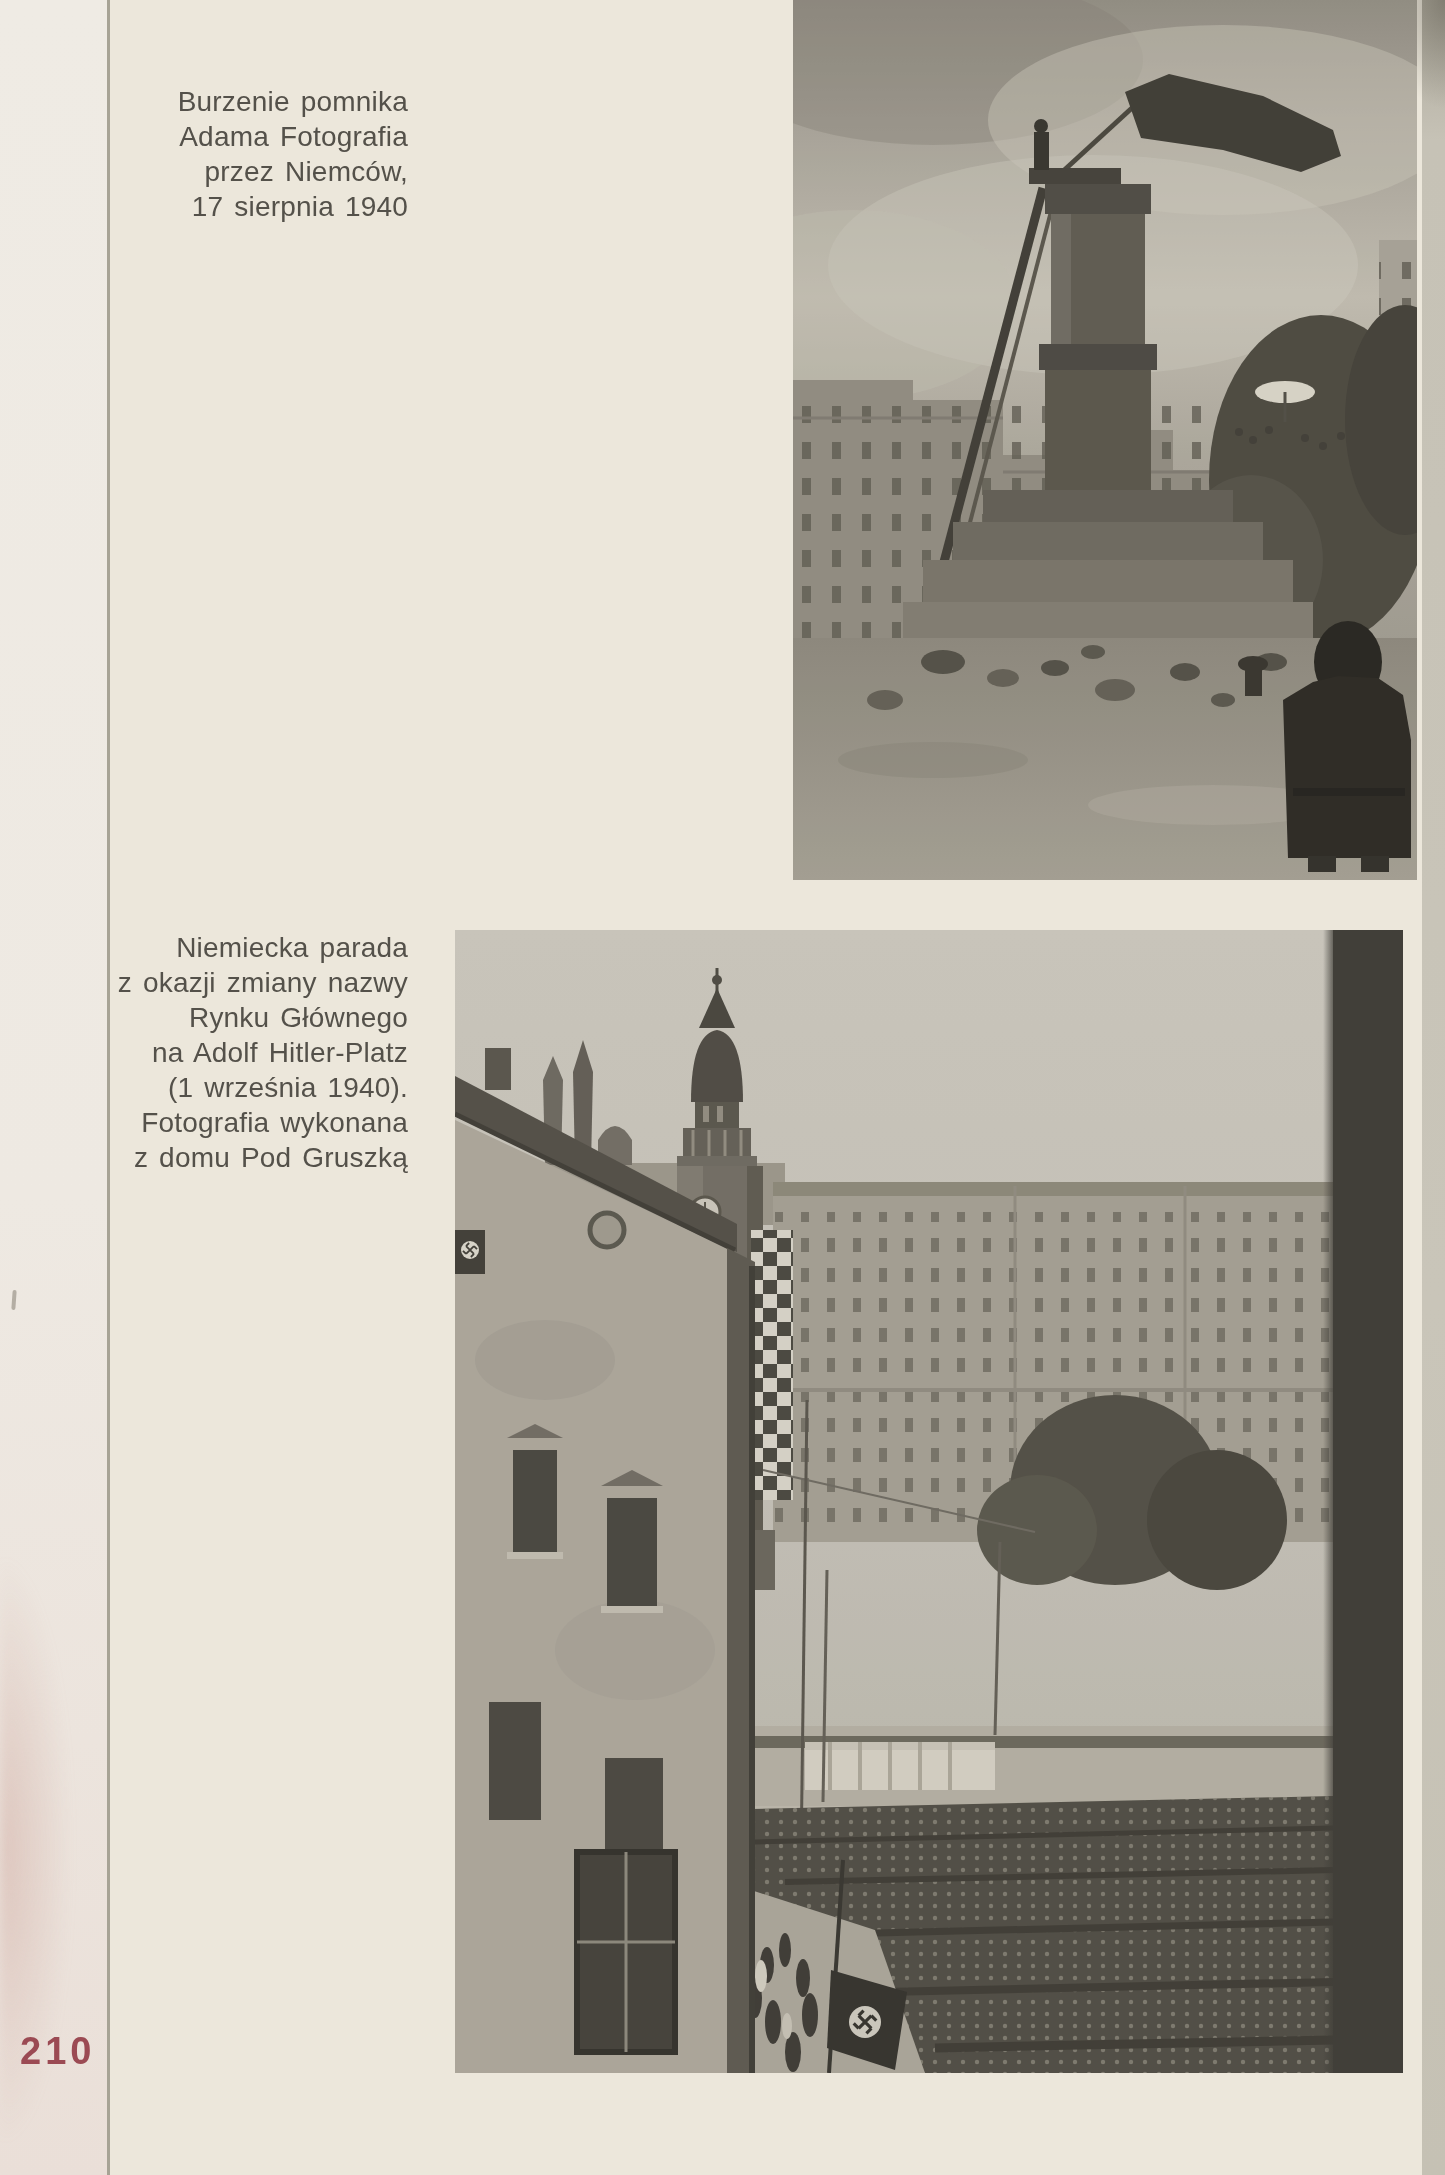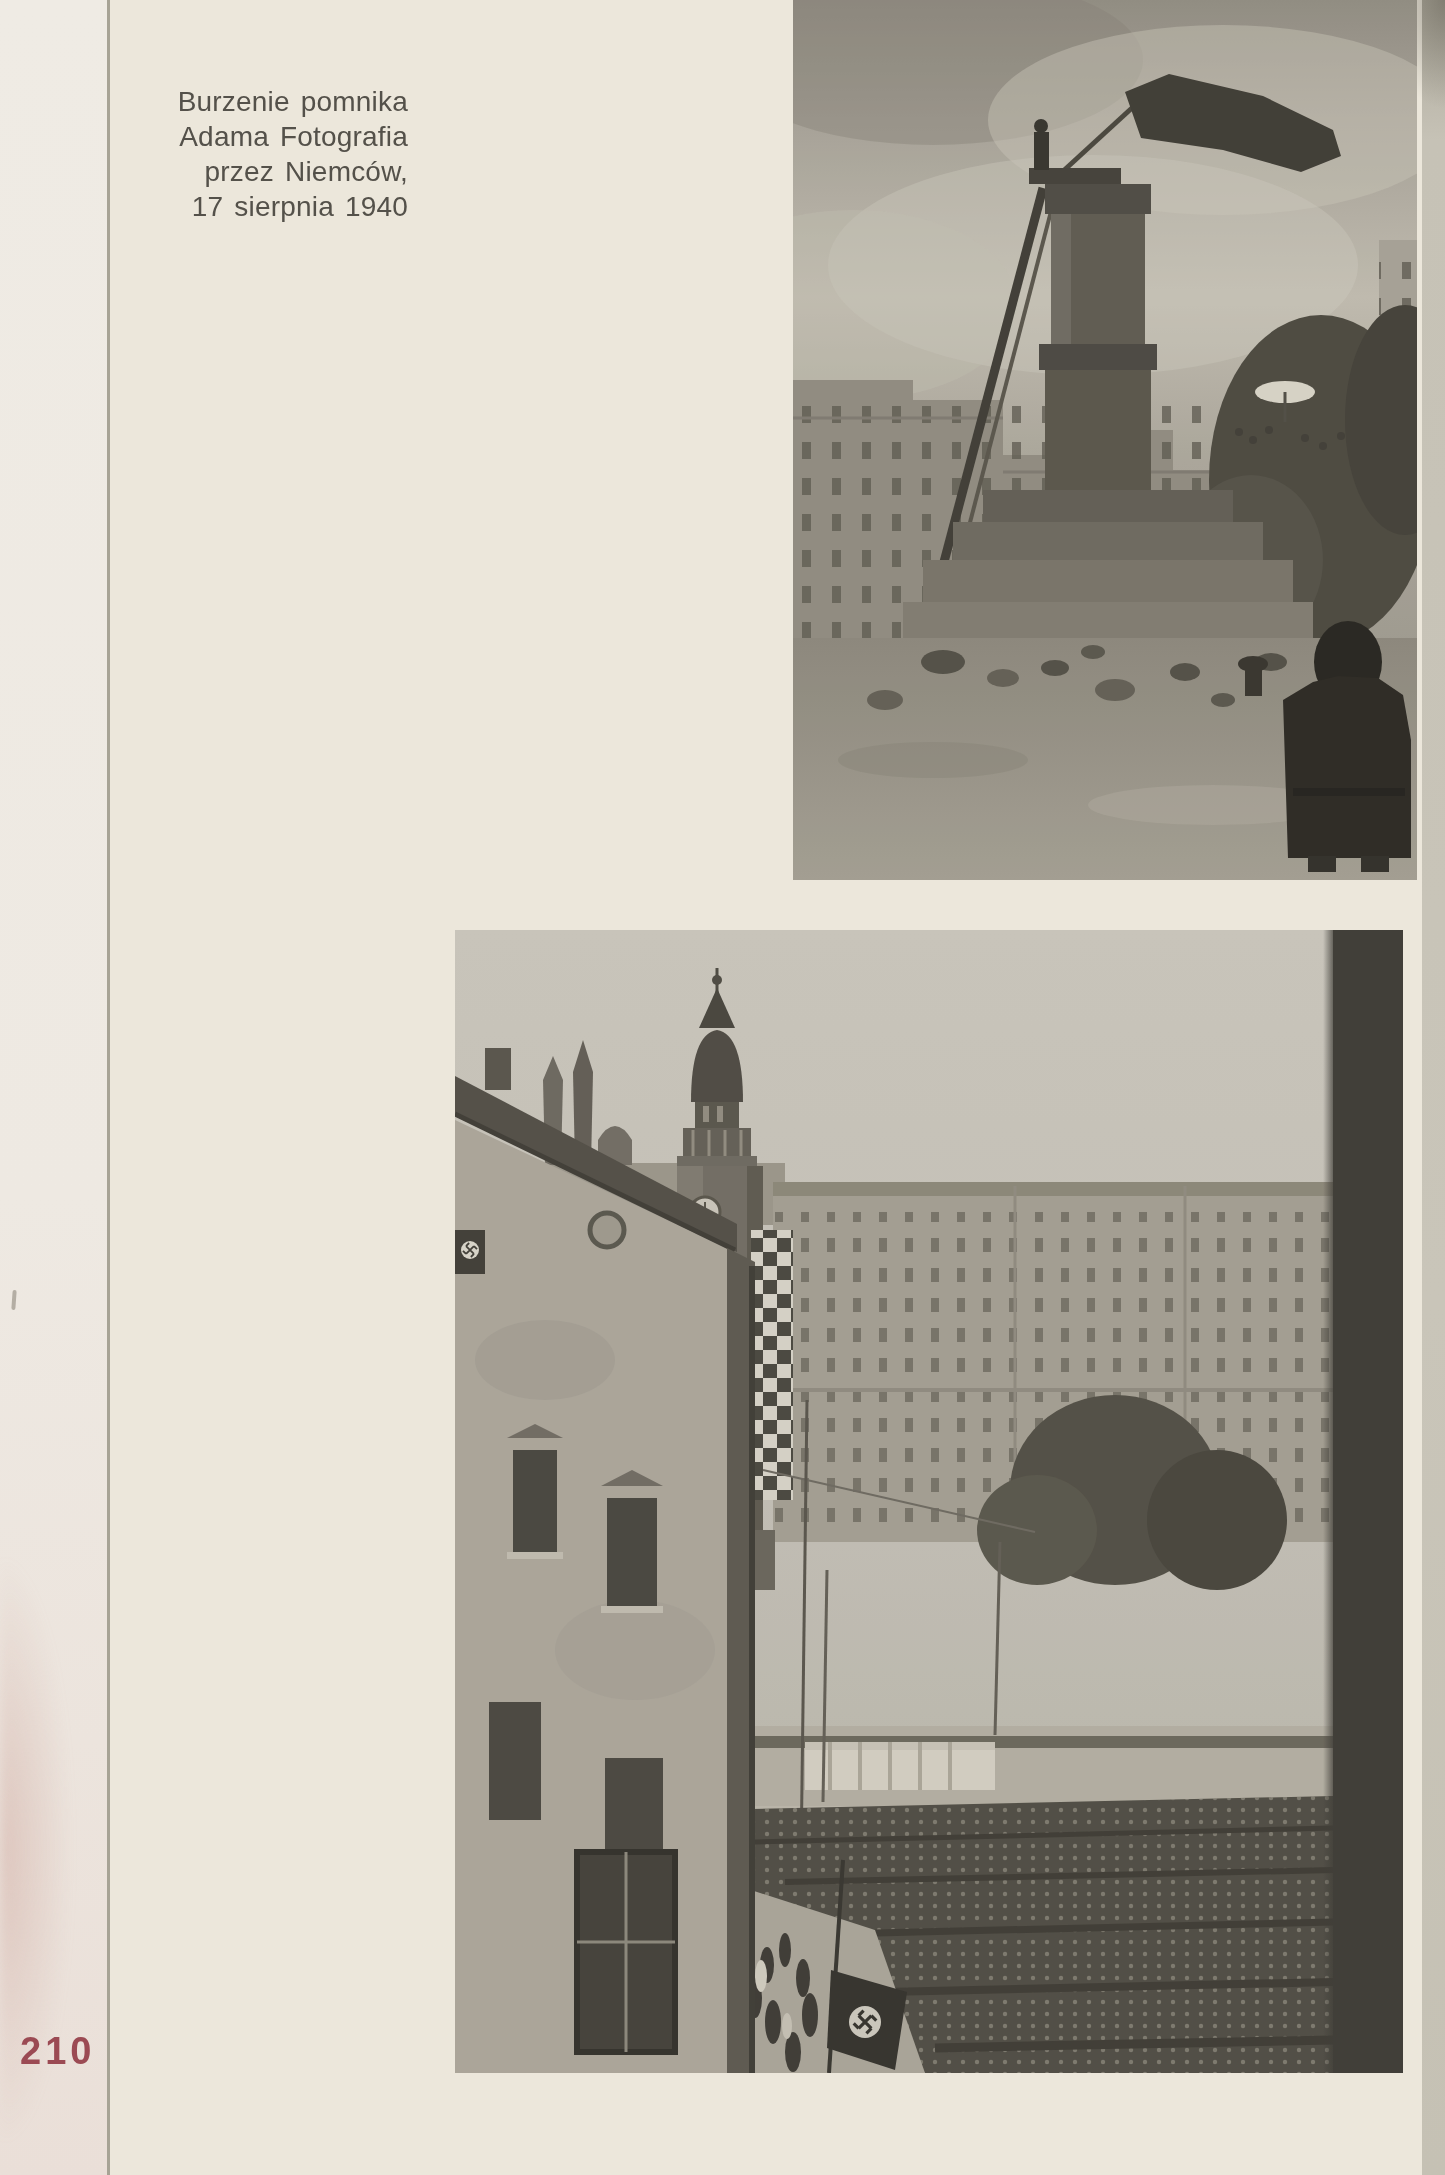--- a/index.html
+++ b/index.html
@@ -52,20 +52,29 @@
   <div class="finger"></div>
   <div class="tick"></div>
 
   <div class="caption caption-top">
     <span>Burzenie pomnika</span>
     <span>Adama Fotografia</span>
     <span>przez Niemców,</span>
     <span>17 sierpnia 1940</span>
   </div>
 
+  <div class="caption caption-bottom">
+    <span>Niemiecka parada</span>
+    <span>z okazji zmiany nazwy</span>
+    <span>Rynku Głównego</span>
+    <span>na Adolf Hitler-Platz</span>
+    <span>(1 września 1940).</span>
+    <span>Fotografia wykonana</span>
+    <span>z domu Pod Gruszką</span>
+  </div>
 
   <div class="page-number">210</div>
 
   <figure class="photo photo-1" style="margin:0">
     <svg viewBox="0 0 624 880" preserveAspectRatio="none">
       <defs>
         <linearGradient id="sky1" x1="0" y1="0" x2="0" y2="1">
           <stop offset="0" stop-color="#8f8b82"></stop>
             <stop offset=".18" stop-color="#a5a198"></stop>
           <stop offset=".45" stop-color="#c0bcb1"></stop>

